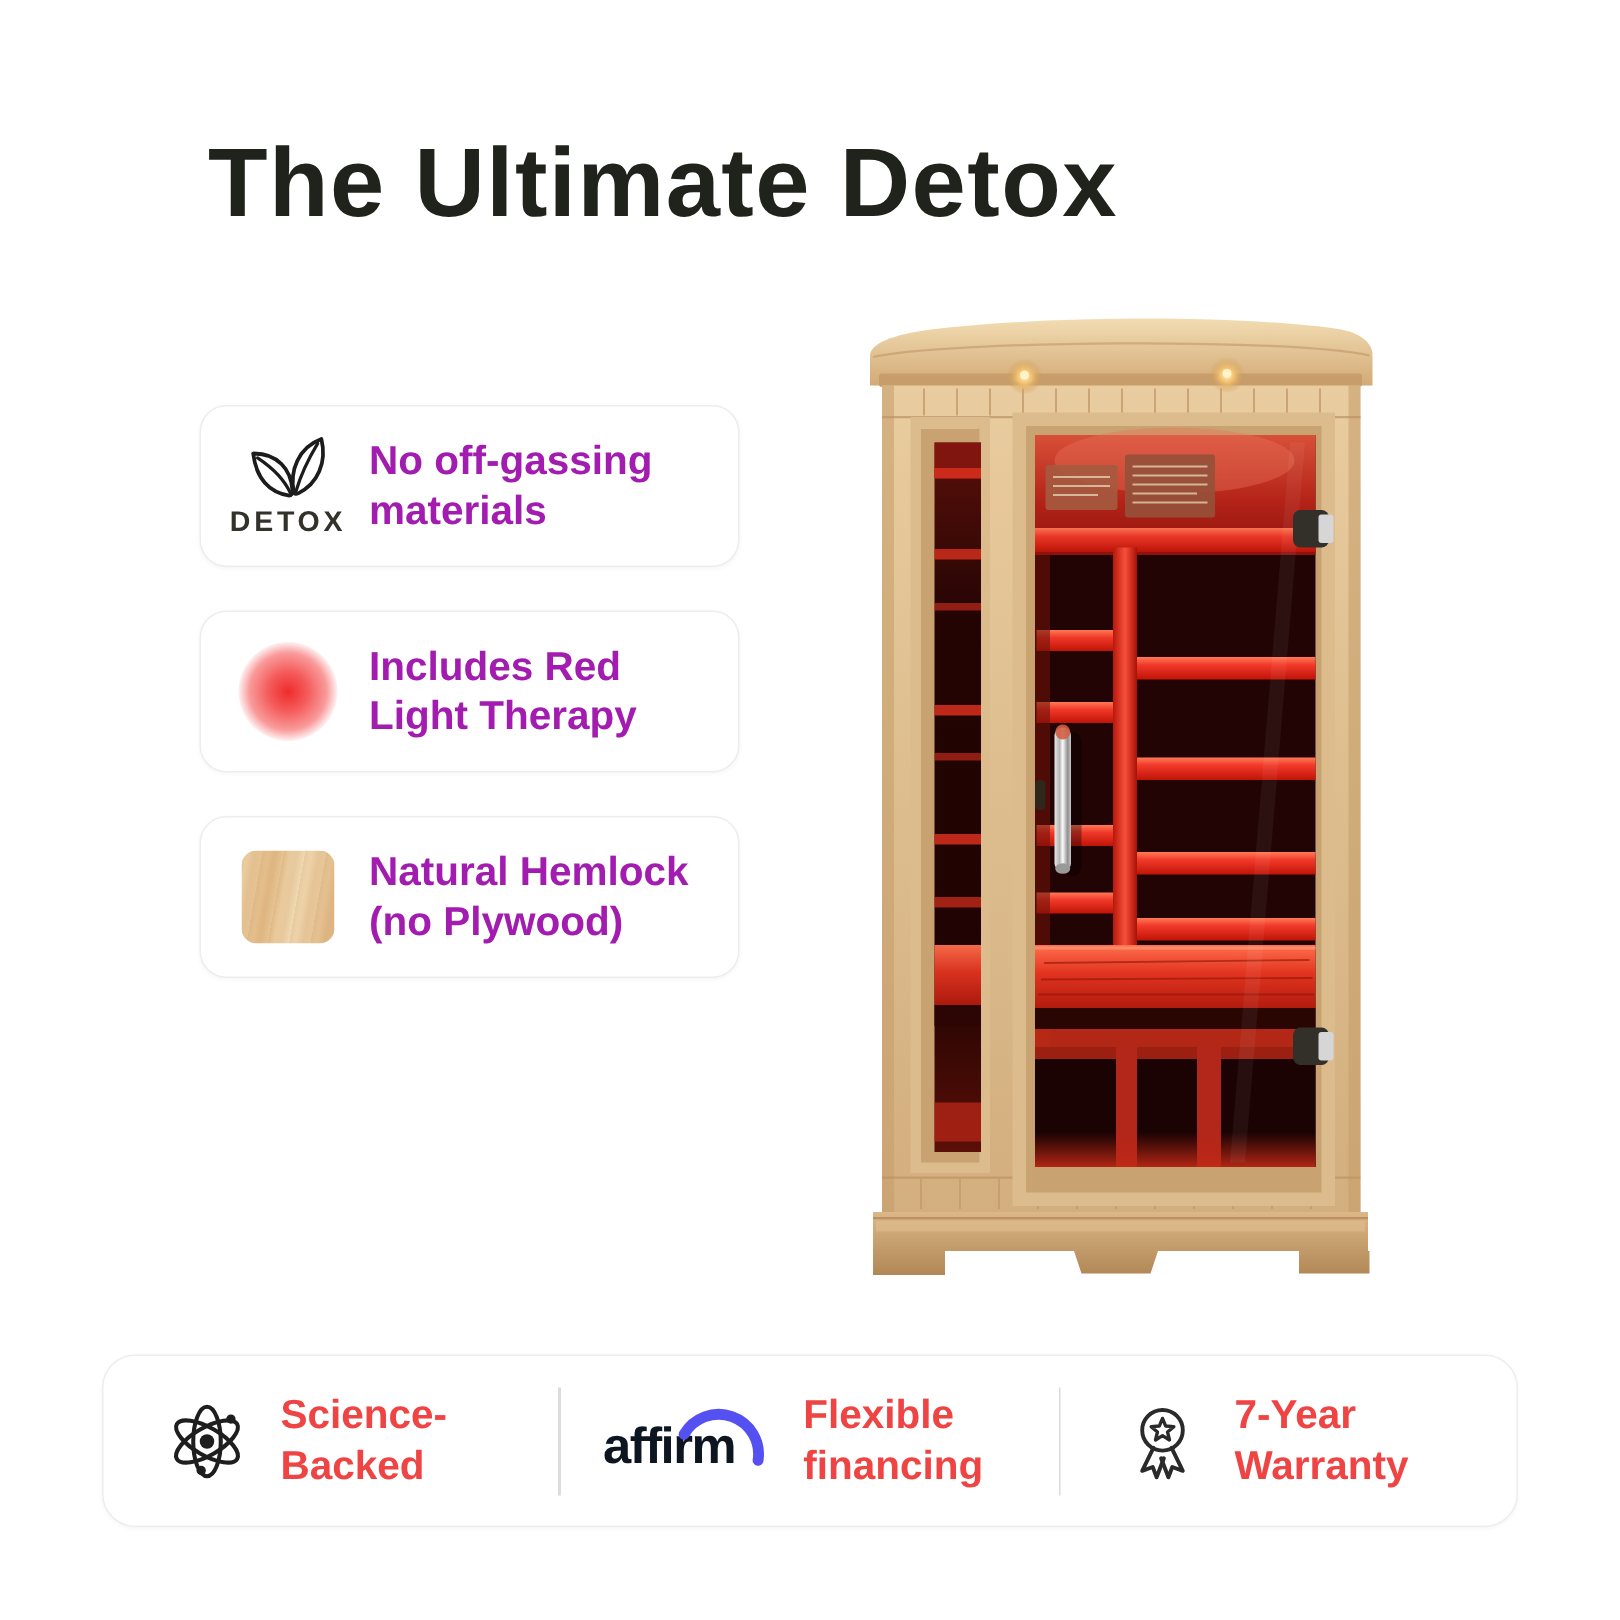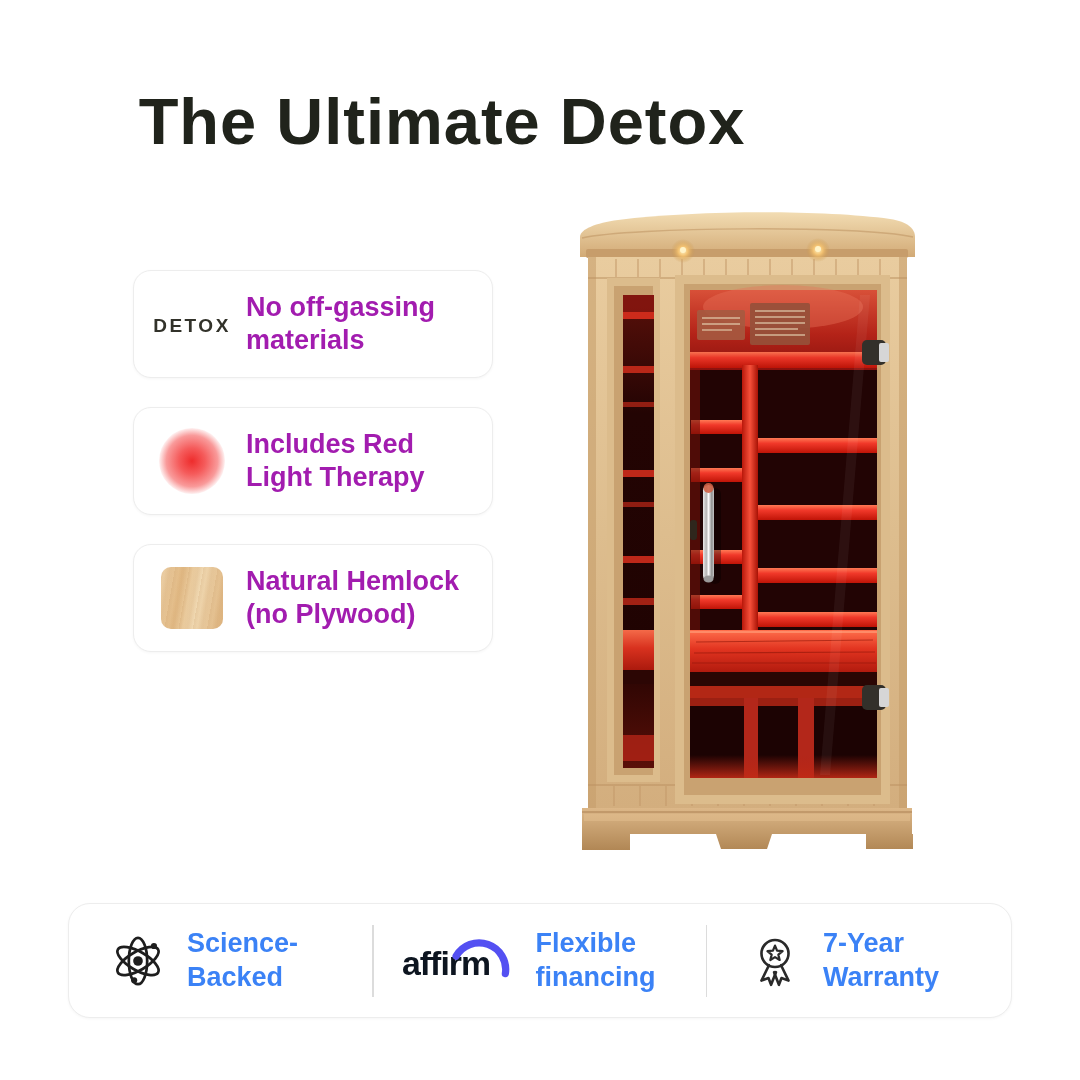--- a/index.html
+++ b/index.html
@@ -12,21 +12,21 @@
   .title{
     position:absolute;top:84px;left:0;width:884px;text-align:center;
     font-size:65px;font-weight:bold;letter-spacing:1px;color:#20231b;margin:0;
   }
   
   .cards{position:absolute;left:133px;top:270px;display:flex;flex-direction:column;gap:29px;}
   .card{
     width:360px;height:108px;background:#ffffff;border:1.5px solid #ededed;border-radius:18px;
     display:flex;align-items:center;padding-left:24px;box-shadow:0 1px 3px rgba(0,0,0,0.04);
   }
-  .card-icon{width:68px;min-width:68px;display:flex;flex-direction:row;align-items:center;justify-content:center;}
+  .card-icon{width:68px;min-width:68px;display:flex;flex-direction:column;align-items:center;justify-content:center;}
   .card-text{margin-left:20px;color:#a21caf;font-size:27px;font-weight:bold;line-height:1.22;}
   .detox-caption{font-size:19px;font-weight:bold;letter-spacing:2.5px;color:#32322a;margin-top:3px;}
   .glow-dot{
     width:66px;height:66px;border-radius:50%;
     background:radial-gradient(circle, #ee2c2c 0%, #f55b5b 28%, #f99a9a 55%, rgba(252,205,205,0.35) 70%, rgba(255,255,255,0) 78%);
   }
   .wood-swatch{
     width:62px;height:62px;border-radius:10px;
     background:
       repeating-linear-gradient(100deg, rgba(190,140,85,0.18) 0px, rgba(190,140,85,0) 4px, rgba(190,140,85,0.12) 9px, rgba(190,140,85,0) 14px),
@@ -36,21 +36,21 @@
   .bottom-bar{
     position:absolute;left:68px;top:903px;width:944px;height:115px;background:#ffffff;
     border:1.5px solid #ededed;border-radius:22px;display:flex;align-items:center;
     box-shadow:0 1px 3px rgba(0,0,0,0.04);
   }
   .bar-seg{display:flex;align-items:center;height:100%;}
   .seg1{width:303px;padding-left:40px;}
   .seg2{width:332px;padding-left:28px;}
   .seg3{width:303px;padding-left:40px;}
   .bar-divider{width:1.5px;height:72px;background:#dcdcdc;}
-  .bar-text{margin-left:20px;color:#3b82f6;font-size:27px;font-weight:bold;line-height:1.25;}
+  .bar-text{margin-left:20px;color:#ef4444;font-size:27px;font-weight:bold;line-height:1.25;}
   .bar-icon{display:flex;align-items:center;justify-content:center;}
   
   .sauna{position:absolute;left:570px;top:205px;}
 </style>
 </head>
 <body>
 
 <div class="canvas">
 
   <h1 class="title">The Ultimate Detox</h1>

